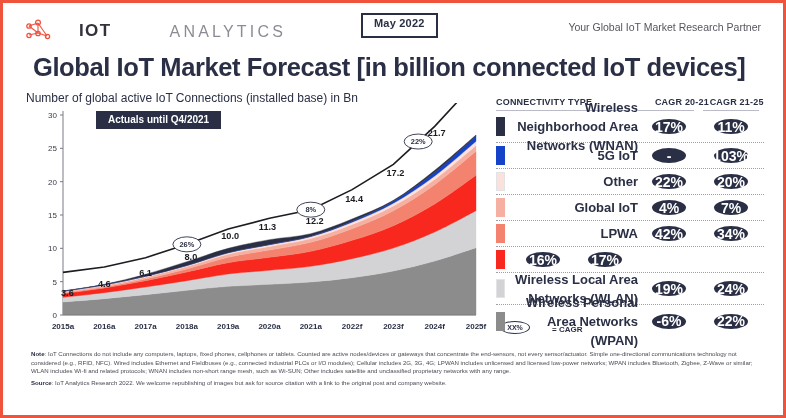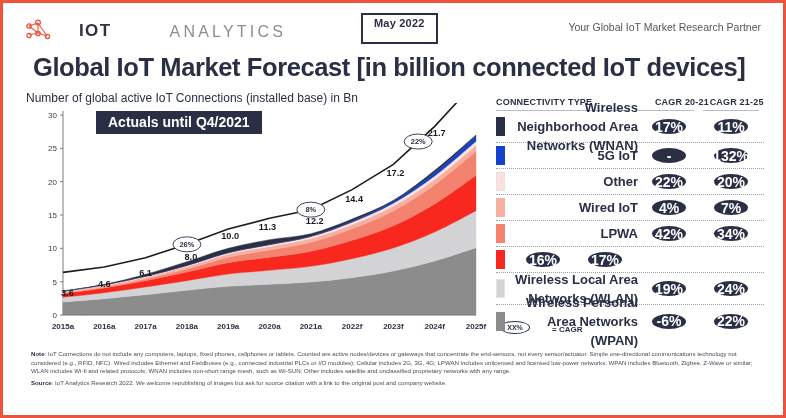--- a/index.html
+++ b/index.html
@@ -31,21 +31,21 @@
     letter-spacing: 1.4px;
   }
   #logo-analytics {
     font-size: 16px; font-weight: 300; color: #8c8c96;
     letter-spacing: 3.2px;
     margin-left: 34px;
   }
   #date-badge {
     position: absolute; left: 358px; top: 10px;
     border: 2px solid #2a2f45; background: #fff;
-    padding: 2px 11px 13px 11px;
+    padding: 2px 11px 7px 11px;
     font-size: 11px; font-weight: bold; color: #2a2f45;
     letter-spacing: .2px;
   }
   #tagline {
     position: absolute; right: 22px; top: 18px;
     font-size: 10.5px; color: #55555f;
   }
 
   
   #title {
@@ -60,21 +60,21 @@
 
   
   #chart-area {
     position: absolute; left: 30px; top: 100px;
     width: 460px; height: 245px;
   }
   #chart-svg { display: block; }
   #actuals-badge {
     position: absolute; left: 63px; top: 8px;
     background: #2a2f45; color: #ffffff;
-    font-size: 14px; font-weight: bold;
+    font-size: 10px; font-weight: bold;
     padding: 3px 12px 4px 12px;
     white-space: nowrap;
   }
 
   
   #cagr-key {
     position: absolute; left: 497px; top: 318px;
     display: flex; align-items: flex-end; gap: 22px;
   }
   #cagr-key .bub {
@@ -277,36 +277,36 @@
             <div class="pill">11%</div>
           </div>
         </div>
         <div class="leg-row">
           <div class="sw" style="background: rgb(20, 66, 200);"></div>
           <div class="leg-label">5G IoT</div>
           <div class="cagr-cell">
             <div class="pill">-</div>
           </div>
           <div class="cagr-cell">
-            <div class="pill">132%</div>
+            <div class="pill">103%</div>
           </div>
         </div>
         <div class="leg-row">
           <div class="sw" style="background: rgb(251, 224, 220); border: 1px solid rgb(227, 227, 230);"></div>
           <div class="leg-label">Other</div>
           <div class="cagr-cell">
             <div class="pill">22%</div>
           </div>
           <div class="cagr-cell">
             <div class="pill">20%</div>
           </div>
         </div>
         <div class="leg-row">
           <div class="sw" style="background: rgb(246, 176, 162);"></div>
-          <div class="leg-label">Wired IoT</div>
+          <div class="leg-label">Global IoT</div>
           <div class="cagr-cell">
             <div class="pill">4%</div>
           </div>
           <div class="cagr-cell">
             <div class="pill">7%</div>
           </div>
         </div>
         <div class="leg-row">
           <div class="sw" style="background: rgb(243, 131, 110);"></div>
           <div class="leg-label">LPWA</div>

